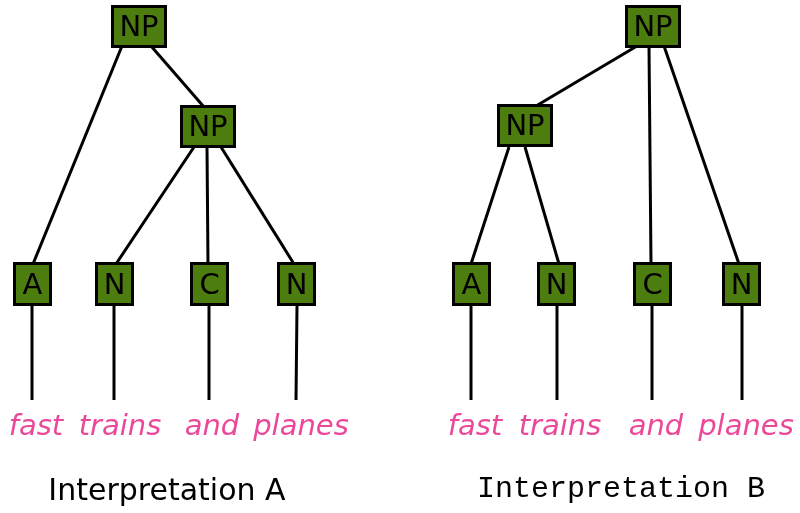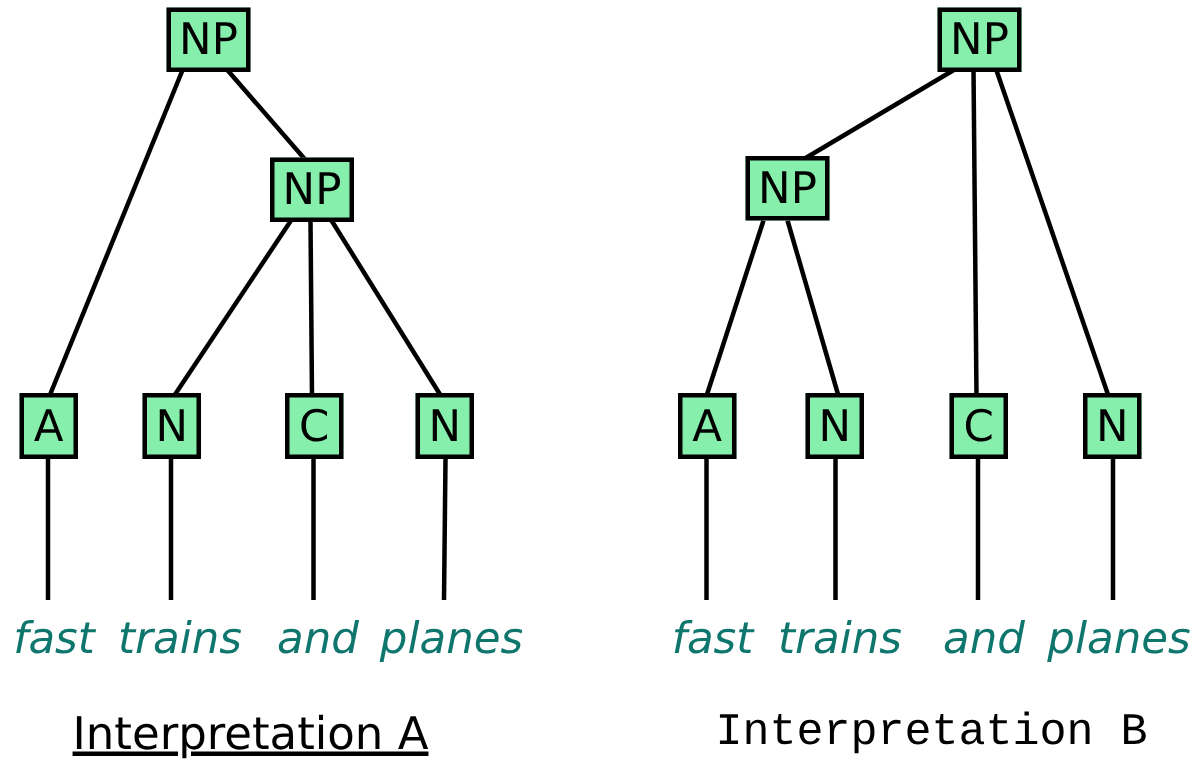--- a/index.html
+++ b/index.html
@@ -23,36 +23,36 @@
     height: 513px;
   }
   .edges line {
     stroke: #000000;
     stroke-width: 3;
   }
   .node {
     position: absolute;
     box-sizing: border-box;
     border: 3px solid #000000;
-    background: #86efac;
+    background: #4d7c0f;
     color: #000000;
     display: flex;
     align-items: center;
     justify-content: center;
     font-size: 29px;
     line-height: 1;
   }
   .node.np { width: 56px; height: 43px; }
   .node.leaf { width: 39px; height: 44px; }
   .word {
     position: absolute;
     transform: translateX(-50%);
     font-style: italic;
     font-size: 29px;
-    color: #0f766e;
+    color: #ec4899;
     white-space: nowrap;
   }
   .caption {
     position: absolute;
     transform: translateX(-50%);
     font-size: 30px;
     color: #000000;
     white-space: nowrap;
   }
 </style>
@@ -91,21 +91,21 @@
   <div class="node leaf" style="left:13px; top:262px;">A</div>
   <div class="node leaf" style="left:95px; top:262px;">N</div>
   <div class="node leaf" style="left:190px; top:262px;">C</div>
   <div class="node leaf" style="left:277px; top:262px;">N</div>
 
   <span class="word" style="left:36px; top:408px;">fast</span>
   <span class="word" style="left:120px; top:408px;">trains</span>
   <span class="word" style="left:212px; top:408px;">and</span>
   <span class="word" style="left:301px; top:408px;">planes</span>
 
-  <div class="caption" style="left:167px; top:472px;text-decoration:underline;">Interpretation A</div>
+  <div class="caption" style="left:167px; top:472px;">Interpretation A</div>
 
   <div class="node np" style="left:625px; top:5px;">NP</div>
 
   <div class="node np" style="left:497px; top:104px;">NP</div>
 
   <div class="node leaf" style="left:452px; top:262px;">A</div>
   <div class="node leaf" style="left:537px; top:262px;">N</div>
   <div class="node leaf" style="left:633px; top:262px;">C</div>
   <div class="node leaf" style="left:722px; top:262px;">N</div>
 

